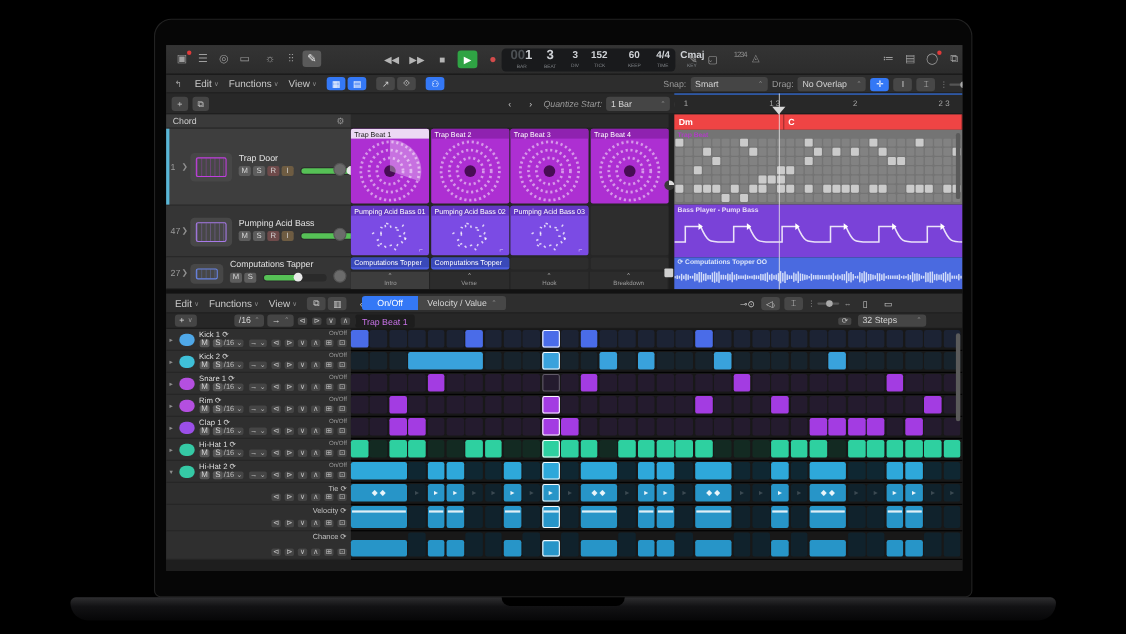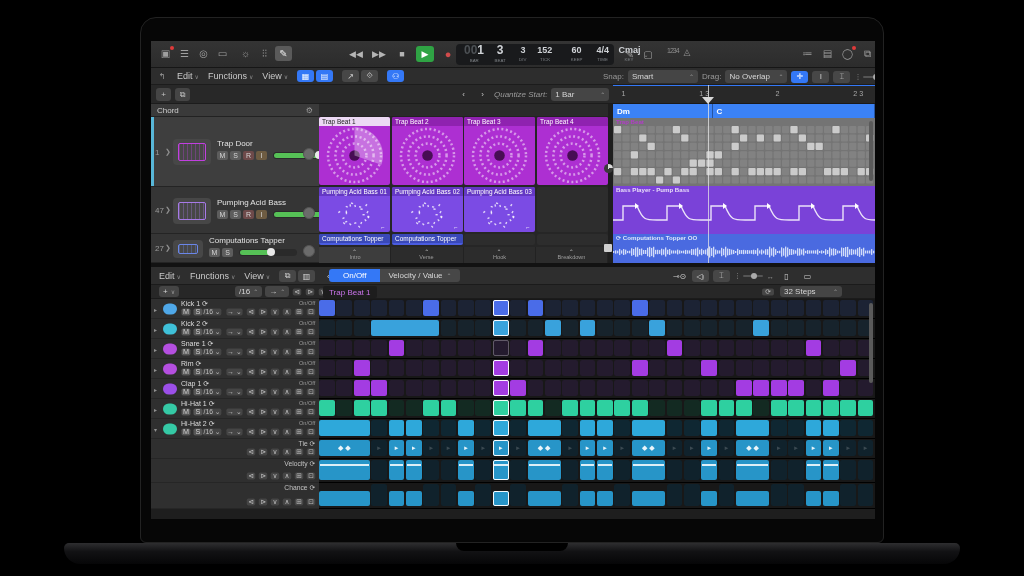--- a/index.html
+++ b/index.html
@@ -93,21 +93,21 @@
     justify-content:center; color:#9d9d9d; }
   .scene.sel { background:#3d3d3d; }
   .scene .chev { font-size:6px; line-height:4px; color:#bdbdbd; }
   .scene .slbl { font-size:9px; transform:scale(.62); line-height:7px; }
   #gutter { left:457px; top:63px; width:5px; height:159px; background:#1e1e1e; }
 
   
   #ruler { left:462px; top:44px; width:262px; height:19px; background:#282828; border-bottom:1px solid #1a1a1a;
     border-top:1px solid #3478f6; }
   .rmark { position:absolute; top:3px; font-size:9px; transform:scale(.8); color:#a8a8a8; }
-  #chordstrip { left:462px; top:63px; width:262px; height:14px; background:#3b82f6; display:flex; }
+  #chordstrip { left:462px; top:63px; width:262px; height:14px; background:#ef4444; display:flex; }
   .chseg { display:flex; align-items:center; padding-left:4px; color:#fff; font-size:8px; font-weight:bold;
     border-right:1px solid rgba(0,0,0,.35); }
   .region { position:absolute; left:462px; width:262px; overflow:hidden; }
   .rhead { position:absolute; left:3px; top:1px; font-size:9px; transform:scale(.68); transform-origin:left top;
     white-space:nowrap; font-weight:bold; }
   #playhead { left:557px; top:44px; width:1px; height:178px; background:rgba(230,230,230,.75); z-index:5; }
   #ph-tri { left:551px; top:56px; width:0; height:0; border-left:6px solid transparent;
     border-right:6px solid transparent; border-top:7px solid #d8d8d8; z-index:6; }
   .vscroll { position:absolute; width:4px; border-radius:2px; background:#5a5a5a; }
 
@@ -1009,21 +1009,21 @@
             </span>
           <span style="font-size:7px;">↔</span>
           <span class="tgl" style="background:none">▯</span>
           <span class="tgl" style="background:none">▭</span>
         </div>
       </div>
       <div class="abs" id="seq-sub">
         <div class="abs" style="left:8px;top:1px;display:flex;gap:3px;align-items:center;">
           <span class="drop" style="height:11px;">+<span class="car">∨</span></span>
         </div>
-        <div class="abs" style="left:84px;top:1px;display:flex;gap:3px;align-items:center;">
+        <div class="abs" style="left:62px;top:1px;display:flex;gap:3px;align-items:center;">
           <span class="drop" style="height:11px;">
               <span>/16</span>
               <span class="car">⌃</span>
             </span>
           <span class="drop" style="height:11px;">→<span class="car">⌃</span></span>
           <span class="cbtn">⊲</span>
           <span class="cbtn">⊳</span>
           <span class="cbtn">∨</span>
           <span class="cbtn">∧</span>
           <span class="cbtn">⊞</span>

